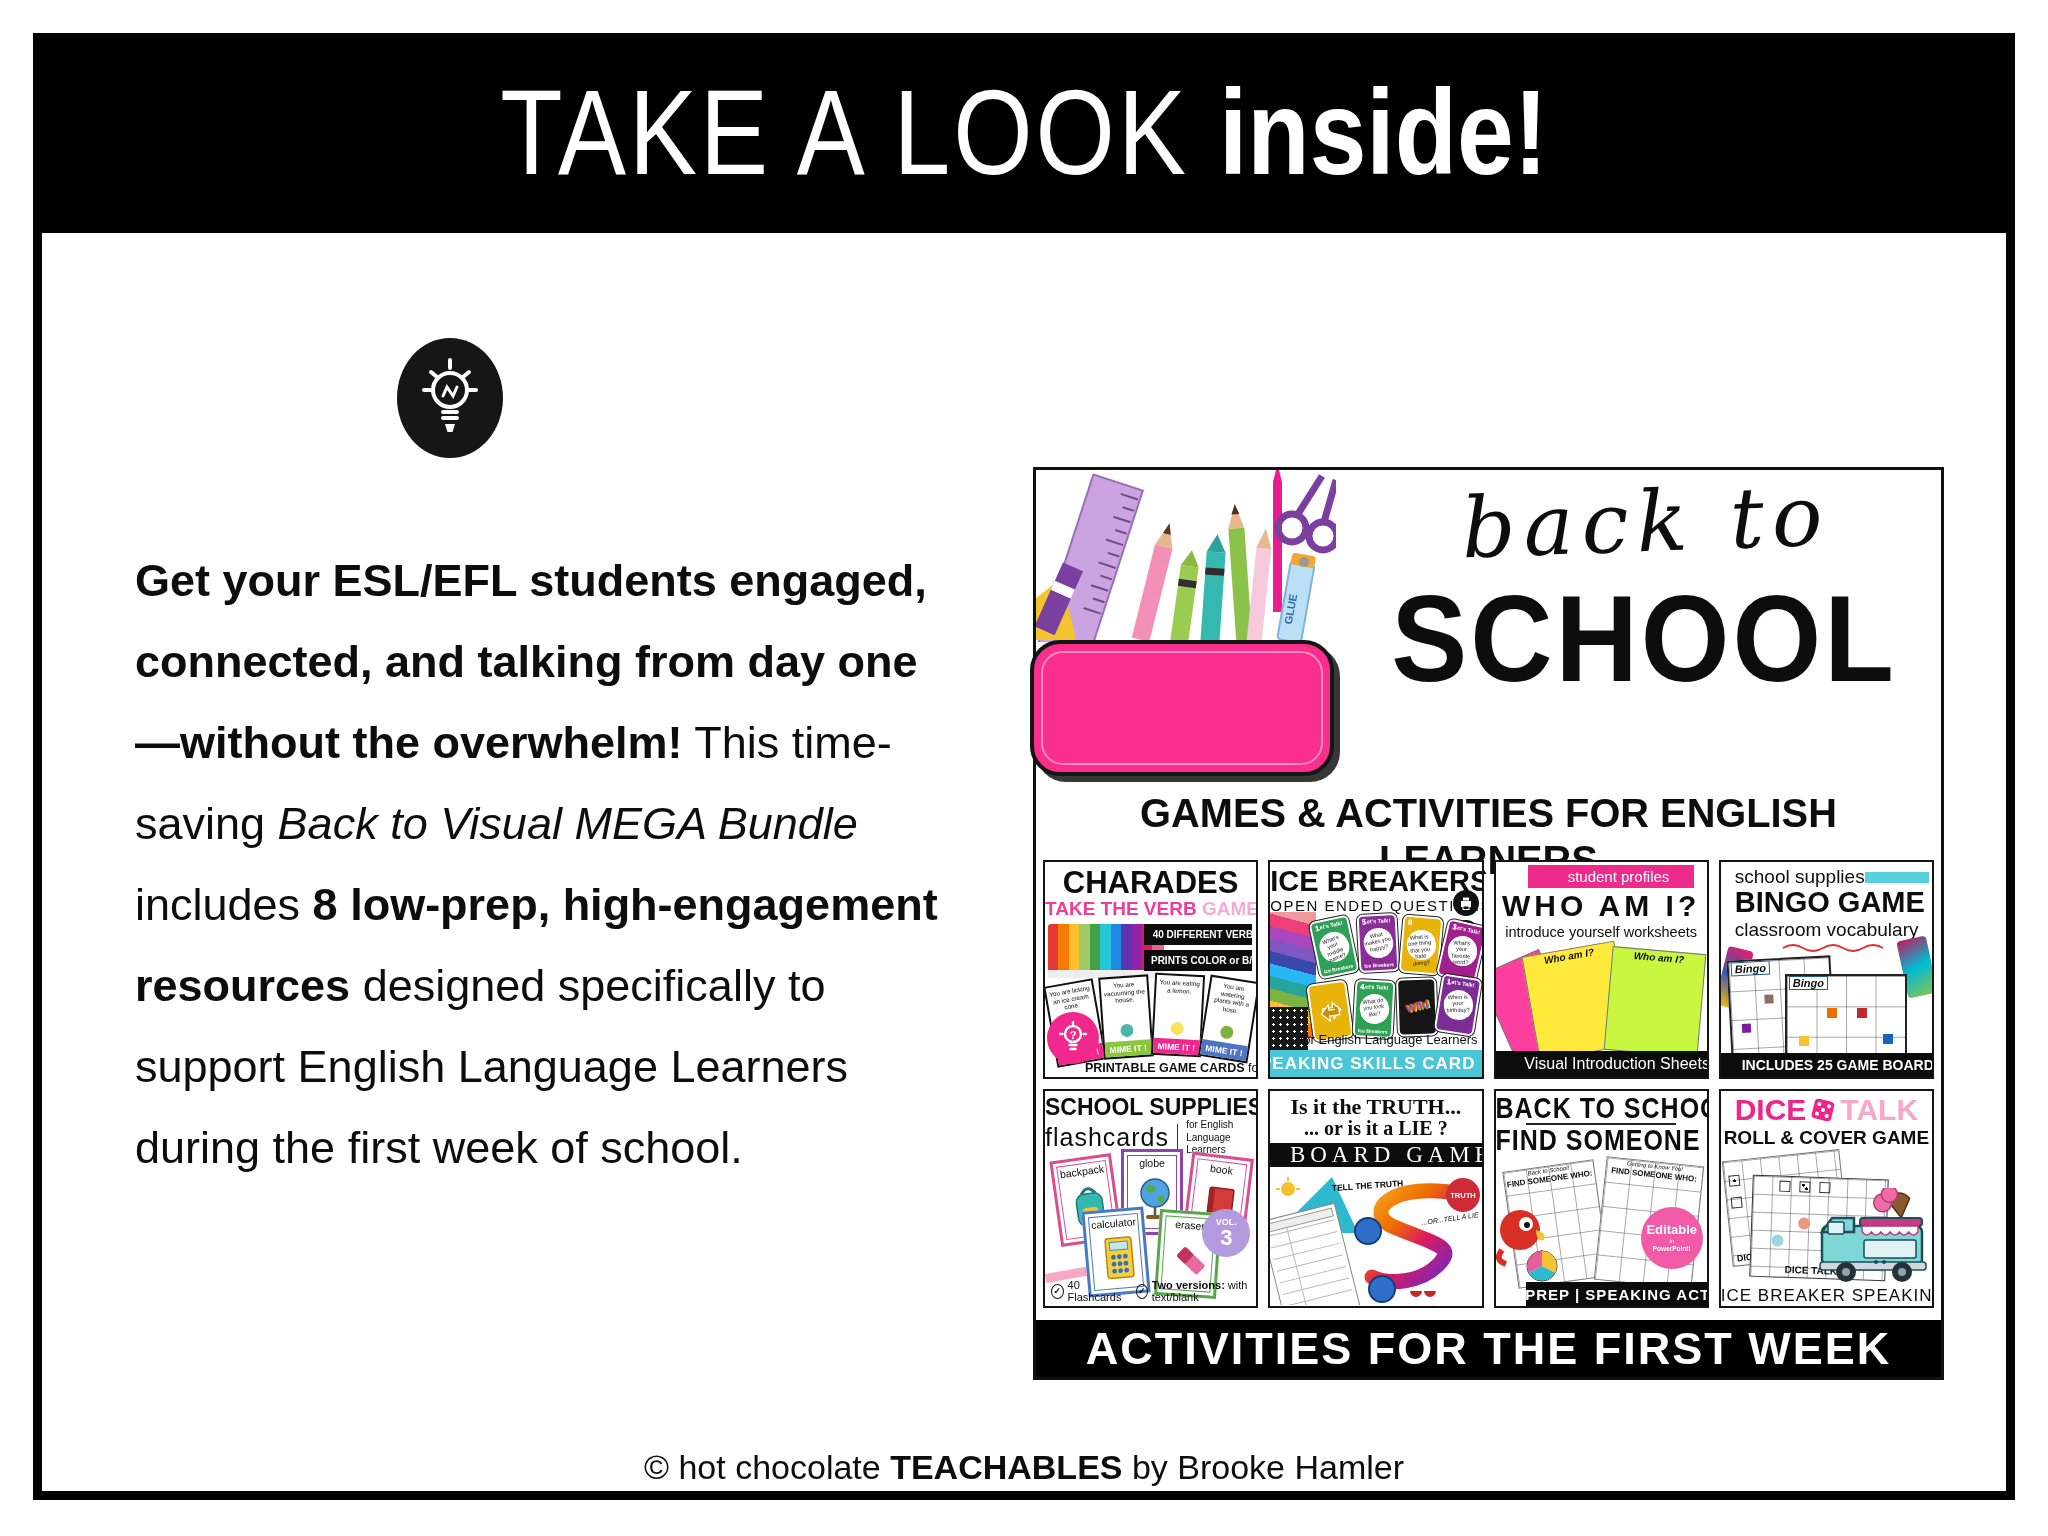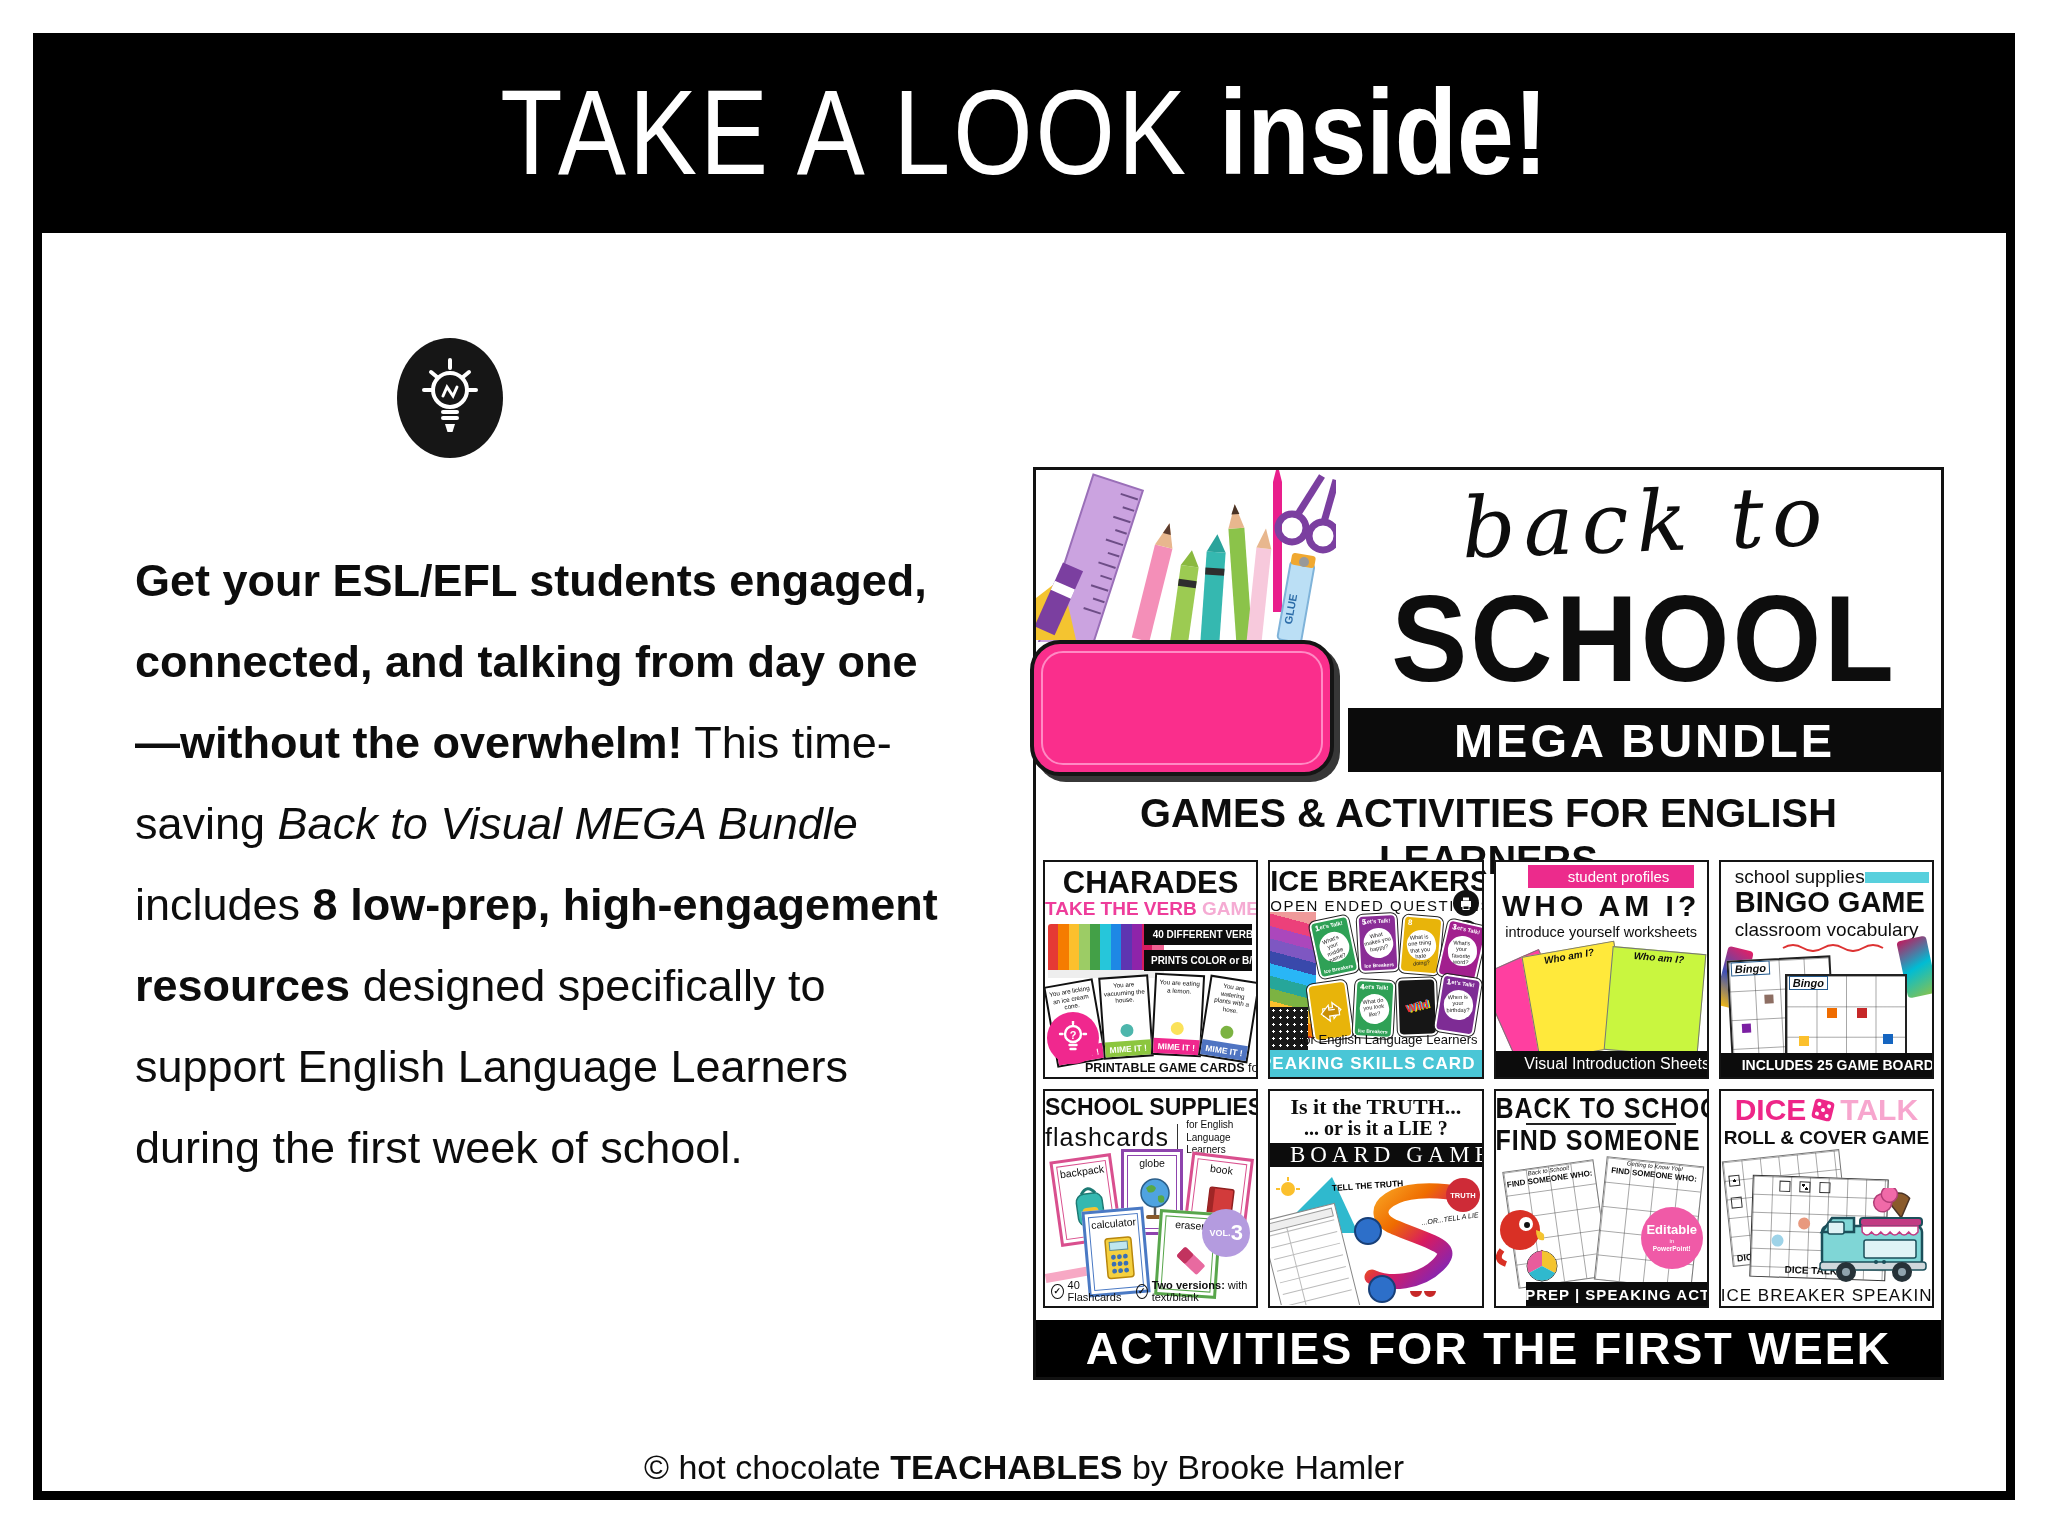--- a/index.html
+++ b/index.html
@@ -173,21 +173,20 @@
       <line x1="262" y1="44" x2="286" y2="6"></line>
         <line x1="288" y1="52" x2="300" y2="10"></line>
     </g>
     <circle cx="268" cy="92" r="5" fill="#999"></circle>
   </svg>
 
   <div id="case"></div>
 
   <div id="script" class="flexc">back to</div>
   <div id="school">SCHOOL</div>
-  <div id="megabar" class="flexc">MEGA BUNDLE</div>
   <div id="tagline">GAMES &amp; ACTIVITIES FOR ENGLISH LEARNERS</div>
 
   <div id="grid">
 
     <div class="cell">
       <div class="t-title" style="font-size:31px">CHARADES</div>
       <div style="top:36px;width:100%;text-align:center;font-size:19px;font-weight:800;white-space:nowrap">
         <span style="color:#EE3D9B">TAKE THE VERB </span><span style="color:#F5ABD3">GAME</span>
       </div>
       <div style="left:3px;top:62px;width:116px;height:50px;border-radius:3px;background:
@@ -405,21 +404,21 @@
       <div class="fcard" style="--c:#58A64B;left:112px;top:120px;transform:rotate(4deg)">
         <div class="lb">eraser</div>
         <svg style="position:absolute;left:13px;top:28px" width="36" height="38" viewBox="0 0 36 38">
           <g transform="rotate(40 18 19)">
             <rect x="4" y="12" width="28" height="13" rx="2" fill="#E86AA0"></rect>
             <rect x="4" y="12" width="12" height="13" rx="2" fill="#C2335F"></rect>
           </g>
         </svg>
       </div>
       <div style="right:6px;top:118px;width:48px;height:48px;border-radius:50%;background:#B49BDF;color:#fff;
-                  display:flex;flex-direction:row;align-items:center;justify-content:center;line-height:1">
+                  display:flex;flex-direction:column;align-items:center;justify-content:center;line-height:1">
         <span style="font-size:9px;font-weight:700">VOL.</span>
         <span style="font-size:22px;font-weight:800">3</span>
       </div>
       <div style="left:6px;bottom:3px;width:100%;display:flex;gap:12px">
         <span class="chk">
           <span class="cc">✓</span>
           <span>40 Flashcards</span>
         </span>
         <span class="chk">
           <span class="cc">✓</span>

